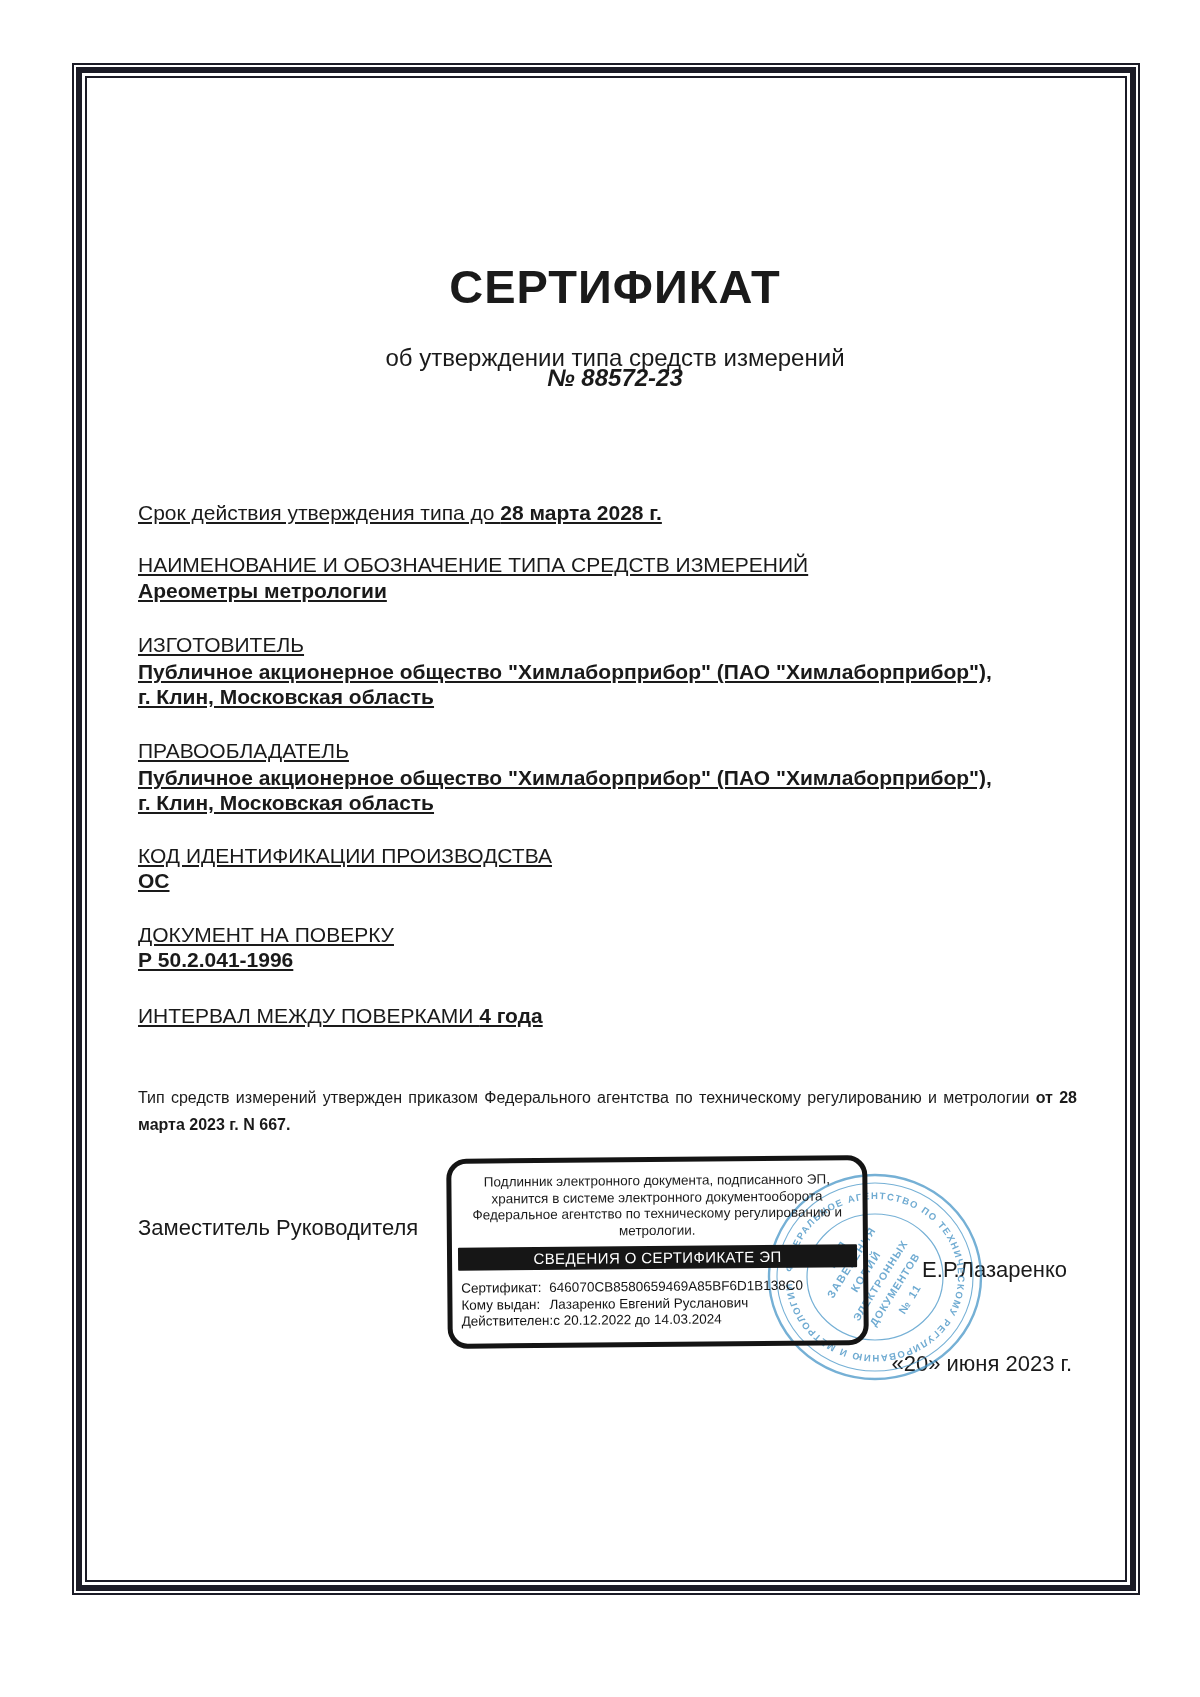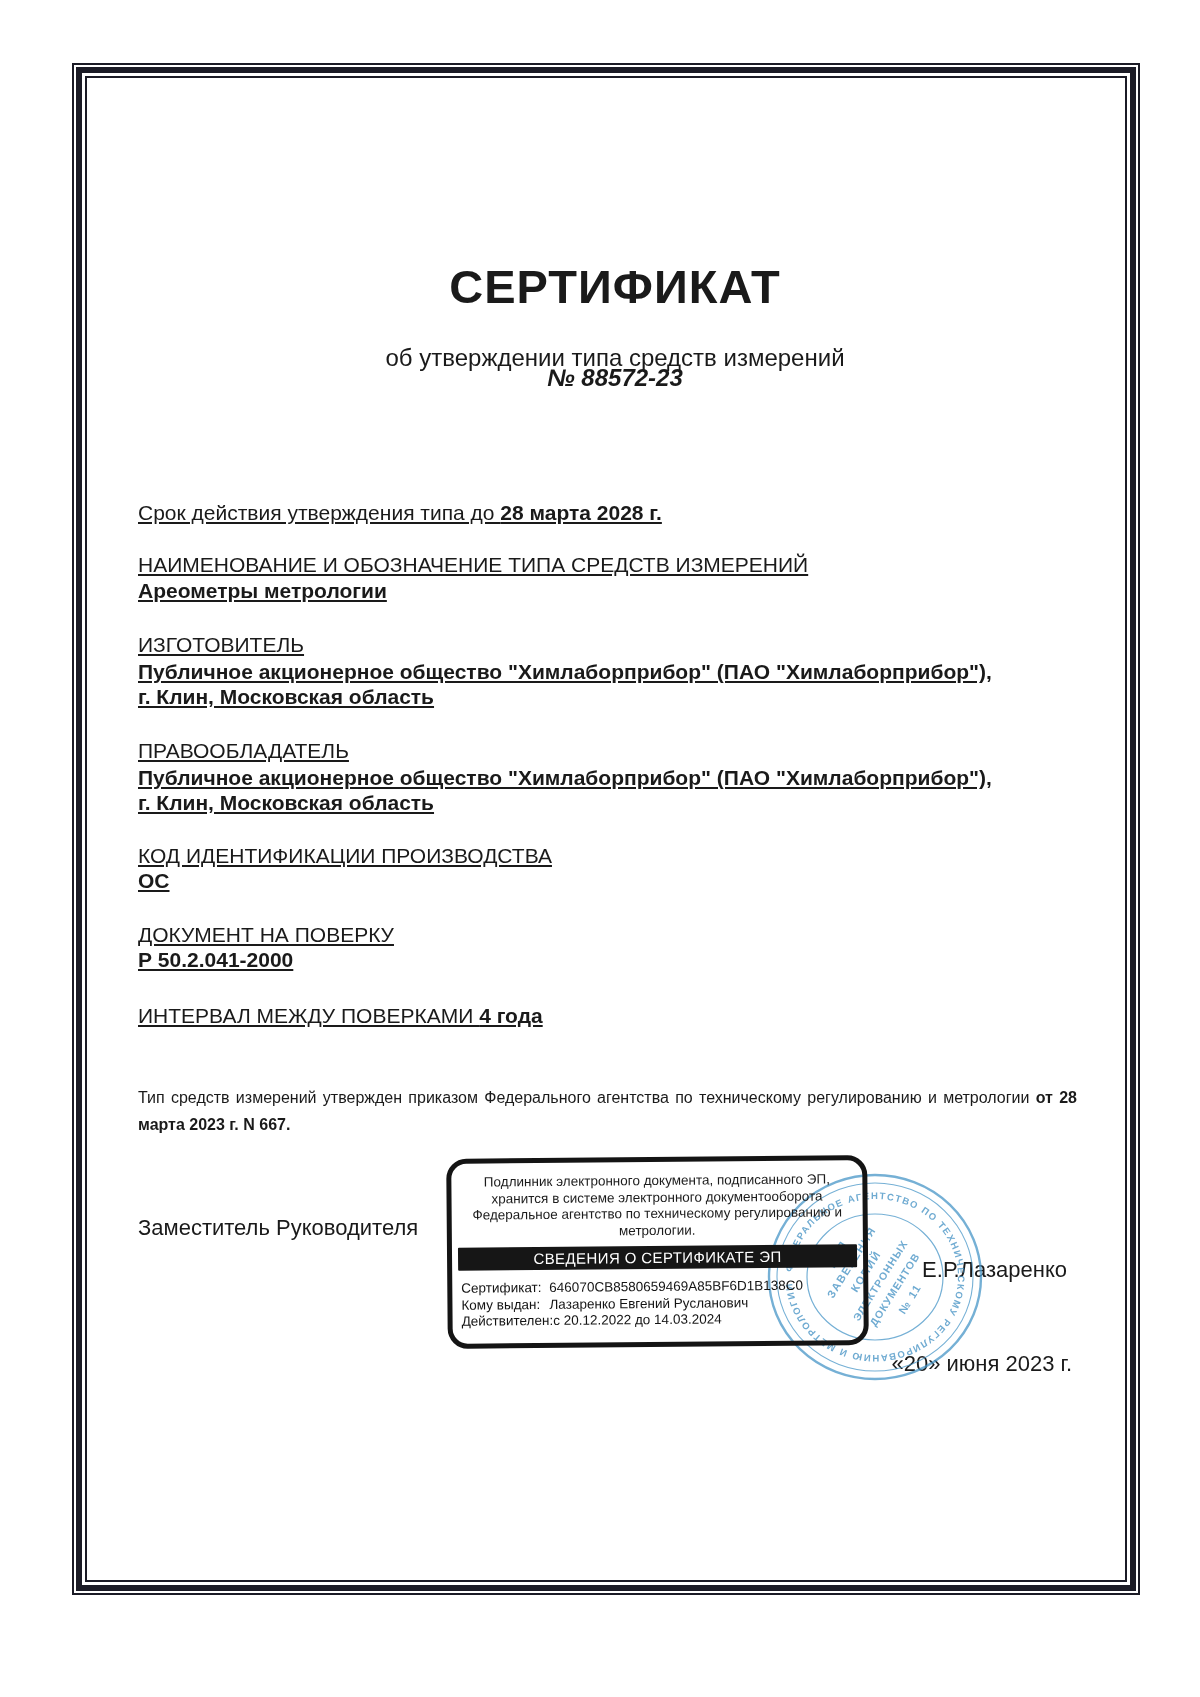--- a/index.html
+++ b/index.html
@@ -86,21 +86,21 @@
 <div class="abs body-line body-bold" style="top:684px;">г. Клин, Московская область</div>
 
 <div class="abs body-line" style="top:738px;">ПРАВООБЛАДАТЕЛЬ</div>
 <div class="abs body-line body-bold" style="top:765px;">Публичное акционерное общество "Химлаборприбор" (ПАО "Химлаборприбор"),</div>
 <div class="abs body-line body-bold" style="top:790px;">г. Клин, Московская область</div>
 
 <div class="abs body-line" style="top:843px;">КОД ИДЕНТИФИКАЦИИ ПРОИЗВОДСТВА</div>
 <div class="abs body-line body-bold" style="top:868px;">ОС</div>
 
 <div class="abs body-line" style="top:922px;">ДОКУМЕНТ НА ПОВЕРКУ</div>
-<div class="abs body-line body-bold" style="top:947px;">Р 50.2.041-2000</div>
+<div class="abs body-line body-bold" style="top:947px;">Р 50.2.041-1996</div>
 
 <div class="abs body-line" style="top:1003px;"><span>ИНТЕРВАЛ МЕЖДУ ПОВЕРКАМИ </span><span class="body-bold">4 года</span></div>
 
 <div class="abs para" style="top:1084px;"><span>Тип средств измерений утвержден приказом Федерального агентства по техническому регулированию и метрологии </span><span class="body-bold">от 28 марта 2023 г. N 667.</span></div>
 
 <div class="abs sig" style="left:138px;top:1215px;">Заместитель Руководителя</div>
 <div class="abs sig" style="right:133px;top:1257px;">Е.Р.Лазаренко</div>
 
 <svg class="abs stamp" width="224" height="214" viewBox="0 0 224 214">
   <ellipse class="ring-line" cx="112" cy="107" rx="106" ry="102" stroke-width="2.4"></ellipse>

